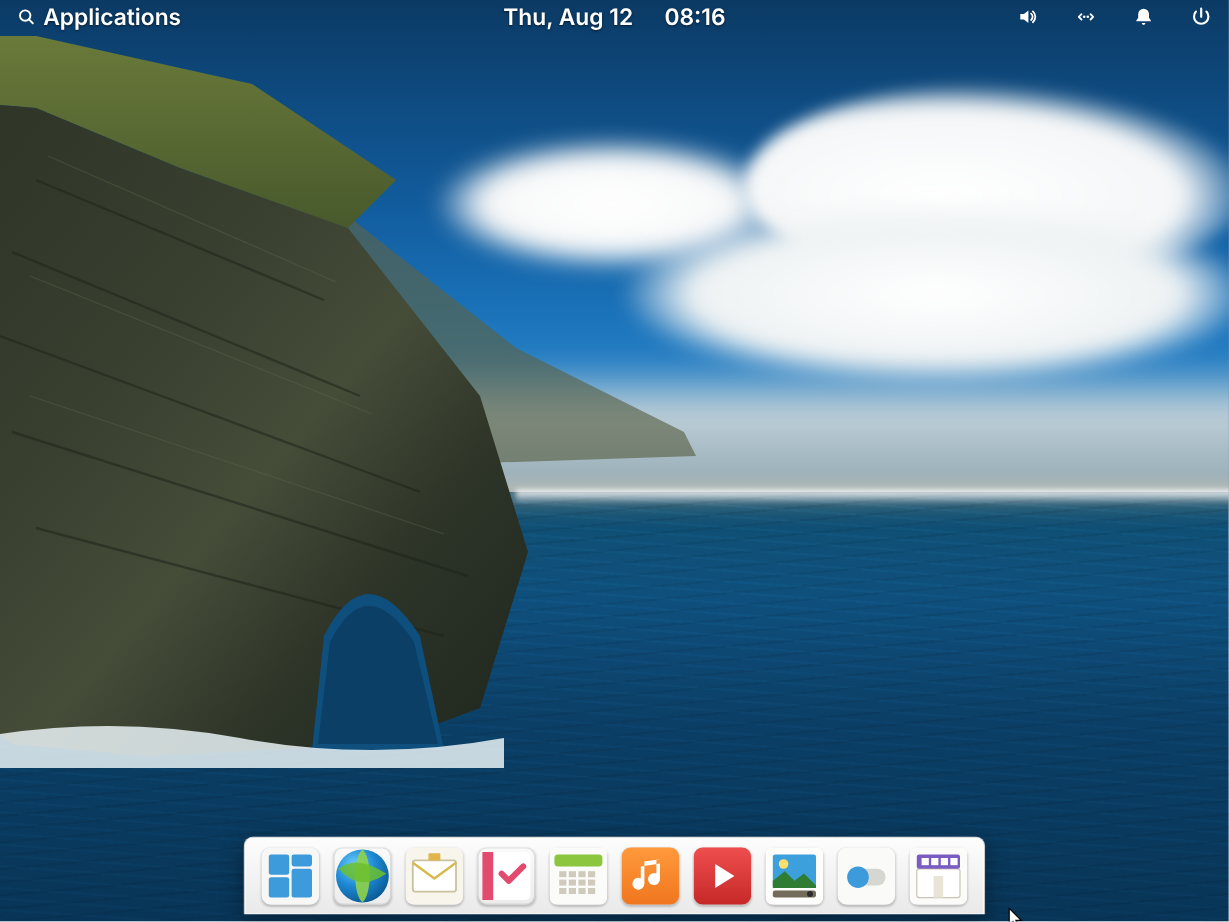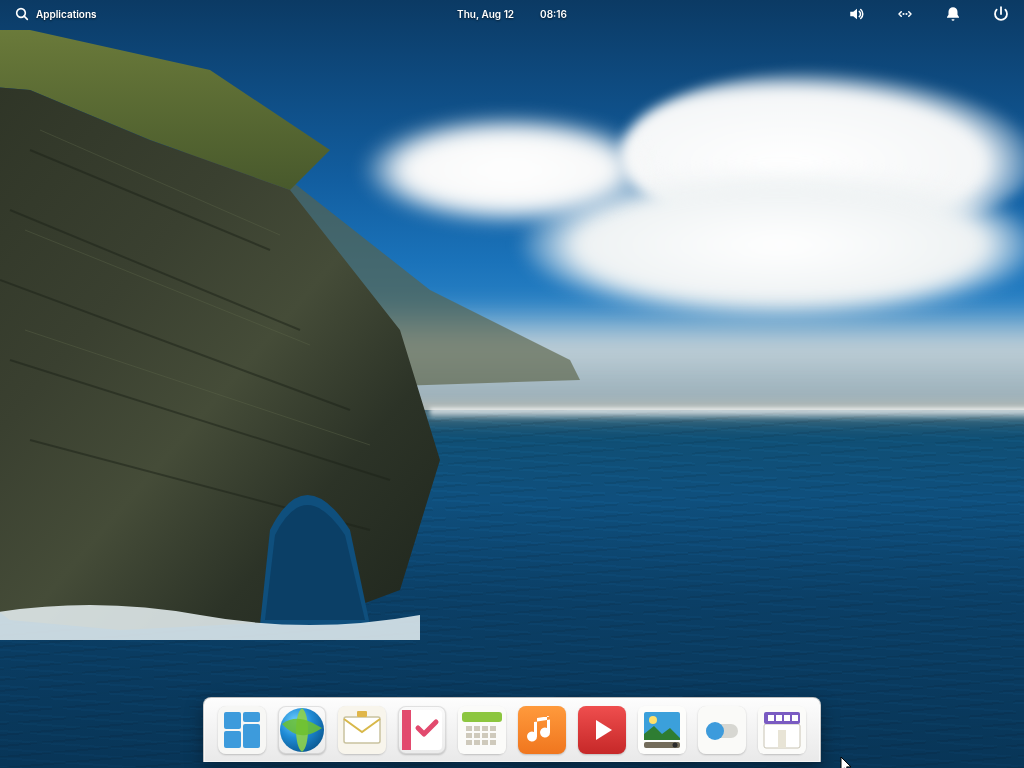--- a/index.html
+++ b/index.html
@@ -38,21 +38,21 @@
       repeating-linear-gradient( 4deg, rgba(255,255,255,.06) 0 2px, rgba(255,255,255,0) 2px 9px),
       repeating-linear-gradient(-5deg, rgba(0,0,0,.07) 0 2px, rgba(0,0,0,0) 2px 11px);
     mix-blend-mode:overlay;}
   .surf{position:absolute;left:430px;top:408px;width:600px;height:12px;background:linear-gradient(to bottom,rgba(255,255,255,.95),rgba(255,255,255,0));filter:blur(2px);}
 
   
   .rock{position:absolute;left:-30px;top:30px;width:620px;height:640px;pointer-events:none;}
   .rock svg{width:100%;height:100%;display:block;}
 
   
-  .panel{position:absolute;top:0;left:0;right:0;height:28px;display:flex;align-items:center;color:#fff;font-size:10px;font-weight:600;text-shadow:0 1px 2px rgba(0,0,0,.6);padding:0 10px;gap:8px;z-index:10;}
+  .panel{position:absolute;top:0;left:0;right:0;height:28px;display:flex;align-items:center;color:#fff;font-size:19px;font-weight:600;text-shadow:0 1px 2px rgba(0,0,0,.6);padding:0 10px;gap:8px;z-index:10;}
   .panel .seg{display:flex;align-items:center;gap:6px;height:100%;padding:0 4px;cursor:pointer;}
   .panel .center{position:absolute;left:50%;transform:translateX(-50%);display:flex;gap:18px;}
   .panel .right{margin-left:auto;display:flex;align-items:center;gap:22px;}
   .panel svg{width:16px;height:16px;display:block;}
   .panel .right svg{width:18px;height:18px;}
 
   
   .dock{position:absolute;left:50%;bottom:6px;transform:translateX(-50%);display:flex;gap:12px;padding:8px 14px 8px;background:linear-gradient(to bottom,#fdfdfd,#e9e9e9);border:1px solid rgba(0,0,0,.18);border-bottom-width:0;border-radius:8px 8px 0 0;box-shadow:0 0 0 1px rgba(255,255,255,.6) inset,0 6px 18px rgba(0,0,0,.35);z-index:10;}
   .dock .app{width:48px;height:48px;border-radius:8px;position:relative;cursor:pointer;box-shadow:0 0 0 1px rgba(0,0,0,.1) inset,0 1px 2px rgba(0,0,0,.2);}
   .dock .app svg{width:100%;height:100%;display:block;}

